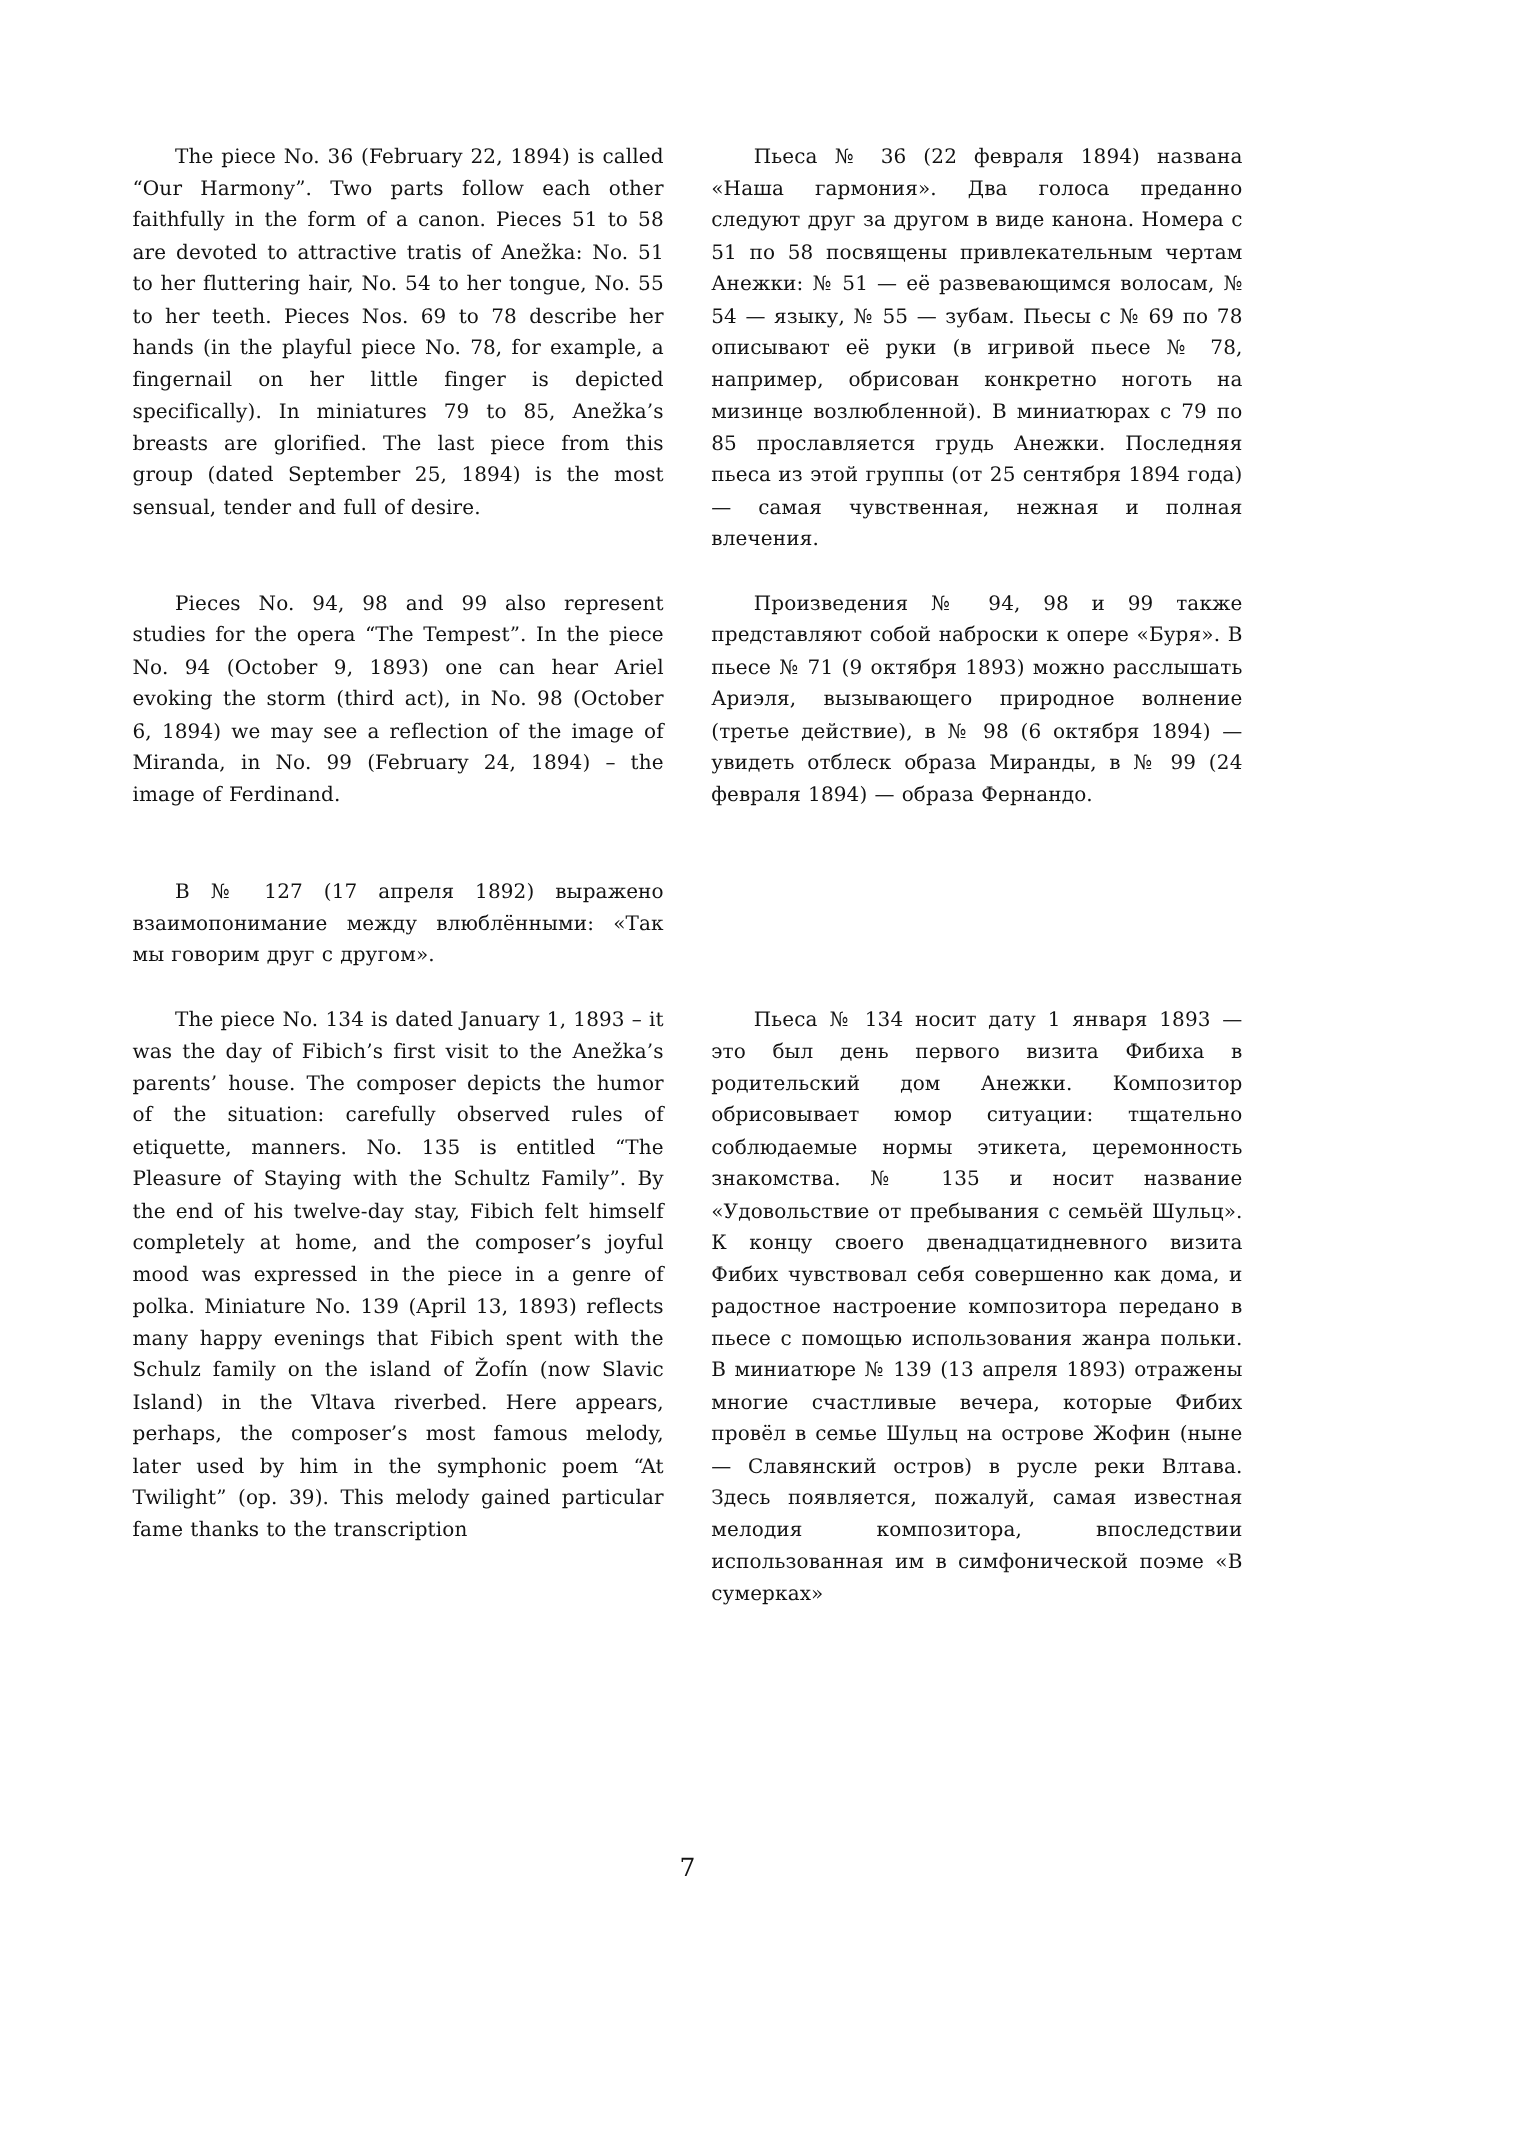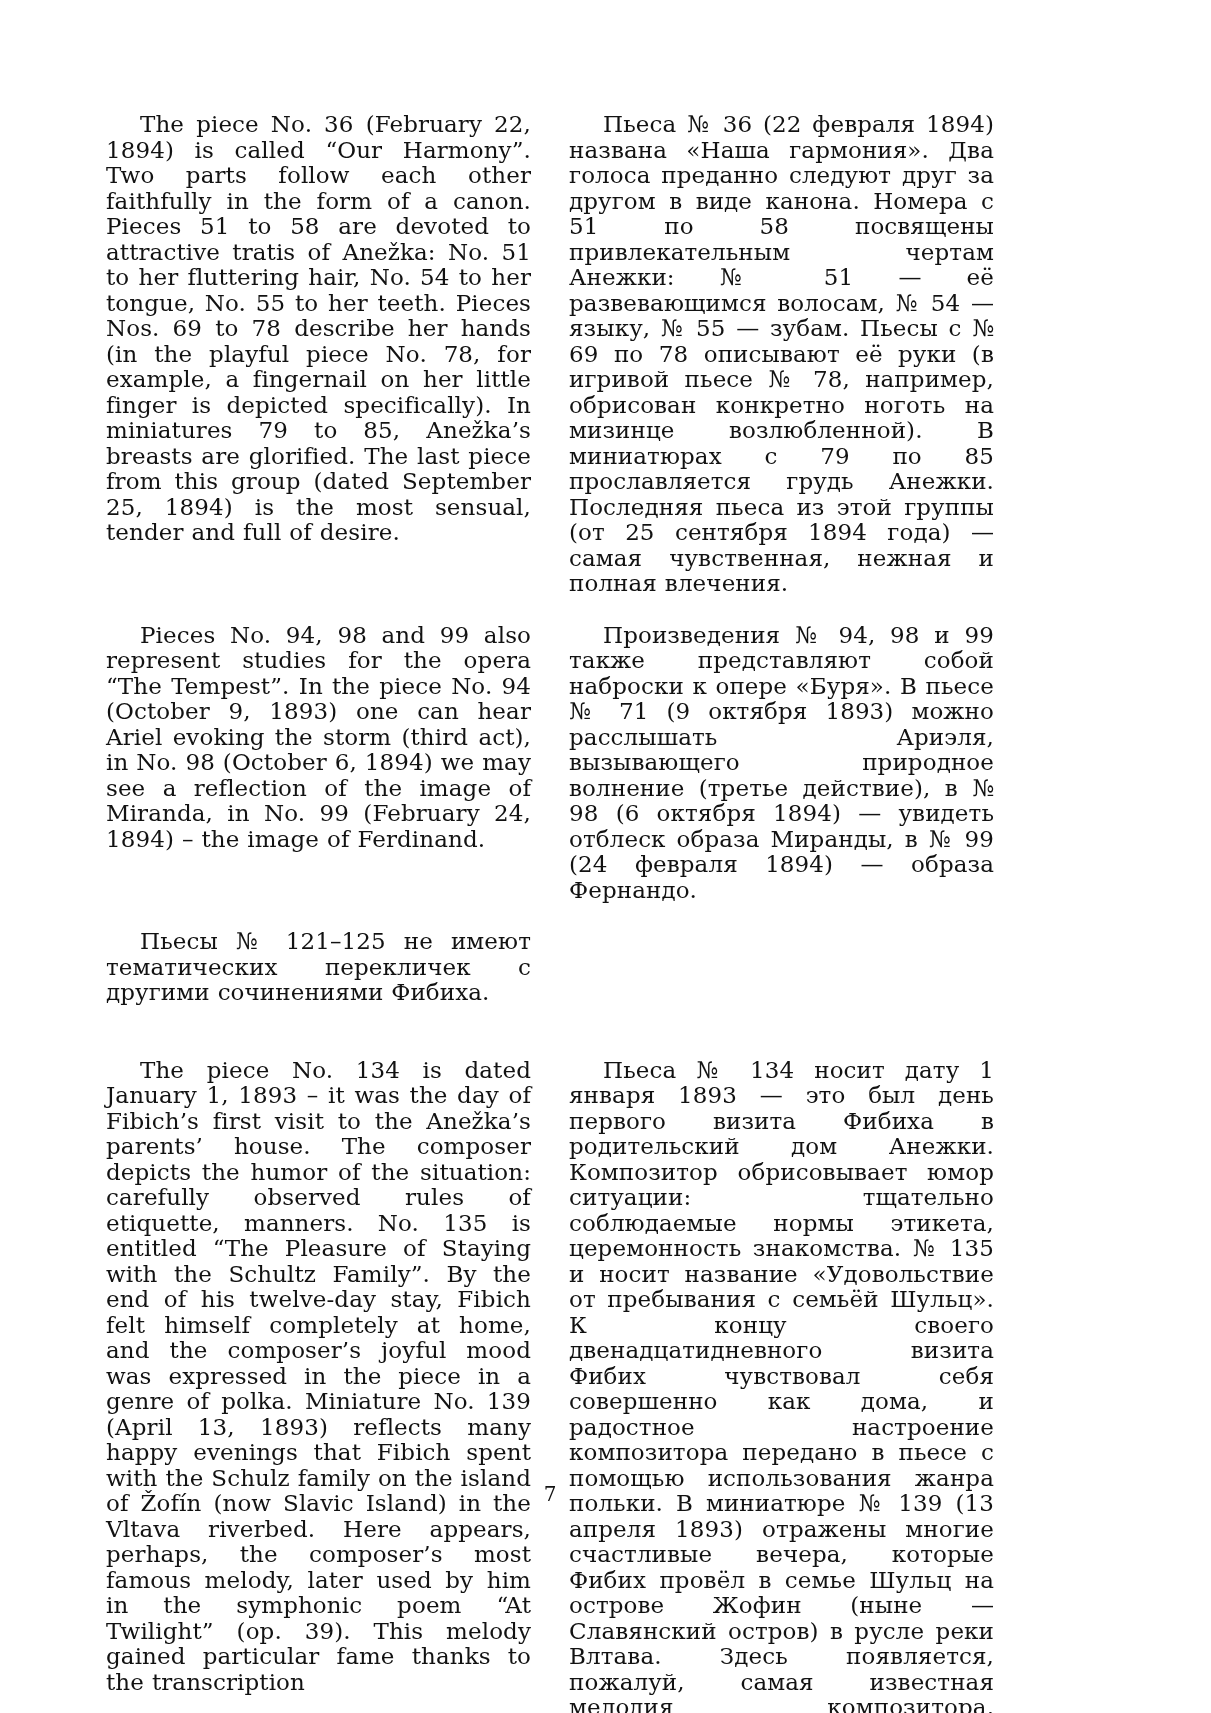--- a/index.html
+++ b/index.html
@@ -23,21 +23,21 @@
     width: 888px;
   }
   .pair {
     display: grid;
     grid-template-columns: 1fr 1fr;
     column-gap: 38px;
     margin-bottom: 26px;
   }
   .pair p {
     margin: 0;
-    font-size: 23px;
+    font-size: 16px;
     line-height: 25.5px;
     text-align: justify;
     text-indent: 34px;
     letter-spacing: 0.1px;
     word-spacing: 0.5px;
     hyphens: auto;
     -webkit-hyphens: auto;
   }
   .page-number {
     position: absolute;
@@ -59,24 +59,24 @@
       <p lang="en">The piece No. 36 (February 22, 1894) is called “Our Harmony”. Two parts follow each other faithfully in the form of a canon. Pieces 51 to 58 are devoted to attractive tratis of Anežka: No. 51 to her fluttering hair, No. 54 to her tongue, No. 55 to her teeth. Pieces Nos. 69 to 78 describe her hands (in the playful piece No. 78, for example, a fingernail on her little finger is depicted specifically). In miniatures 79 to 85, Anežka’s breasts are glorified. The last piece from this group (dated September 25, 1894) is the most sensual, tender and full of desire.</p>
       <p lang="ru">Пьеса № 36 (22 февраля 1894) названа «Наша гармония». Два голоса преданно следуют друг за другом в виде канона. Номера с 51 по 58 посвящены привлекательным чертам Анежки: № 51 — её развевающимся волосам, № 54 — языку, № 55 — зубам. Пьесы с № 69 по 78 описывают её руки (в игривой пьесе № 78, например, обрисован конкретно ноготь на мизинце возлюбленной). В миниатюрах с 79 по 85 прославляется грудь Анежки. Последняя пьеса из этой группы (от 25 сентября 1894 года) — самая чувственная, нежная и полная влечения.</p>
     </div>
 
     <div class="pair">
       <p lang="en">Pieces No. 94, 98 and 99 also represent studies for the opera “The Tempest”. In the piece No. 94 (October 9, 1893) one can hear Ariel evoking the storm (third act), in No. 98 (October 6, 1894) we may see a reflection of the image of Miranda, in No. 99 (February 24, 1894) – the image of Ferdinand.</p>
       <p lang="ru">Произведения № 94, 98 и 99 также представляют собой наброски к опере «Буря». В пьесе № 71 (9 октября 1893) можно расслышать Ариэля, вызывающего природное волнение (третье действие), в № 98 (6 октября 1894) — увидеть отблеск образа Миранды, в № 99 (24 февраля 1894) — образа Фернандо.</p>
     </div>
 
     <div class="pair">
-      <p lang="ru">Пьесы № 121–125 не имеют тематических перекличек с другими сочинениями Фибиха.</p>
     </div>
 
     <div class="pair">
+      <p lang="ru">В № 127 (17 апреля 1892) выражено взаимопонимание между влюблёнными: «Так мы говорим друг с другом».</p>
     </div>
 
     <div class="pair">
       <p lang="en">The piece No. 134 is dated January 1, 1893 – it was the day of Fibich’s first visit to the Anežka’s parents’ house. The composer depicts the humor of the situation: carefully observed rules of etiquette, manners. No. 135 is entitled “The Pleasure of Staying with the Schultz Family”. By the end of his twelve-day stay, Fibich felt himself completely at home, and the composer’s joyful mood was expressed in the piece in a genre of polka. Miniature No. 139 (April 13, 1893) reflects many happy evenings that Fibich spent with the Schulz family on the island of Žofín (now Slavic Island) in the Vltava riverbed. Here appears, perhaps, the composer’s most famous melody, later used by him in the symphonic poem “At Twilight” (op. 39). This melody gained particular fame thanks to the transcription</p>
       <p lang="ru">Пьеса № 134 носит дату 1 января 1893 — это был день первого визита Фибиха в родительский дом Анежки. Композитор обрисовывает юмор ситуации: тщательно соблюдаемые нормы этикета, церемонность знакомства. № 135 и носит название «Удовольствие от пребывания с семьёй Шульц». К концу своего двенадцатидневного визита Фибих чувствовал себя совершенно как дома, и радостное настроение композитора передано в пьесе с помощью использования жанра польки. В миниатюре № 139 (13 апреля 1893) отражены многие счастливые вечера, которые Фибих провёл в семье Шульц на острове Жофин (ныне — Славянский остров) в русле реки Влтава. Здесь появляется, пожалуй, самая известная мелодия композитора, впоследствии использованная им в симфонической поэме «В сумерках»</p>
     </div>
 
   </div>
 
   <div class="page-number">7</div>

